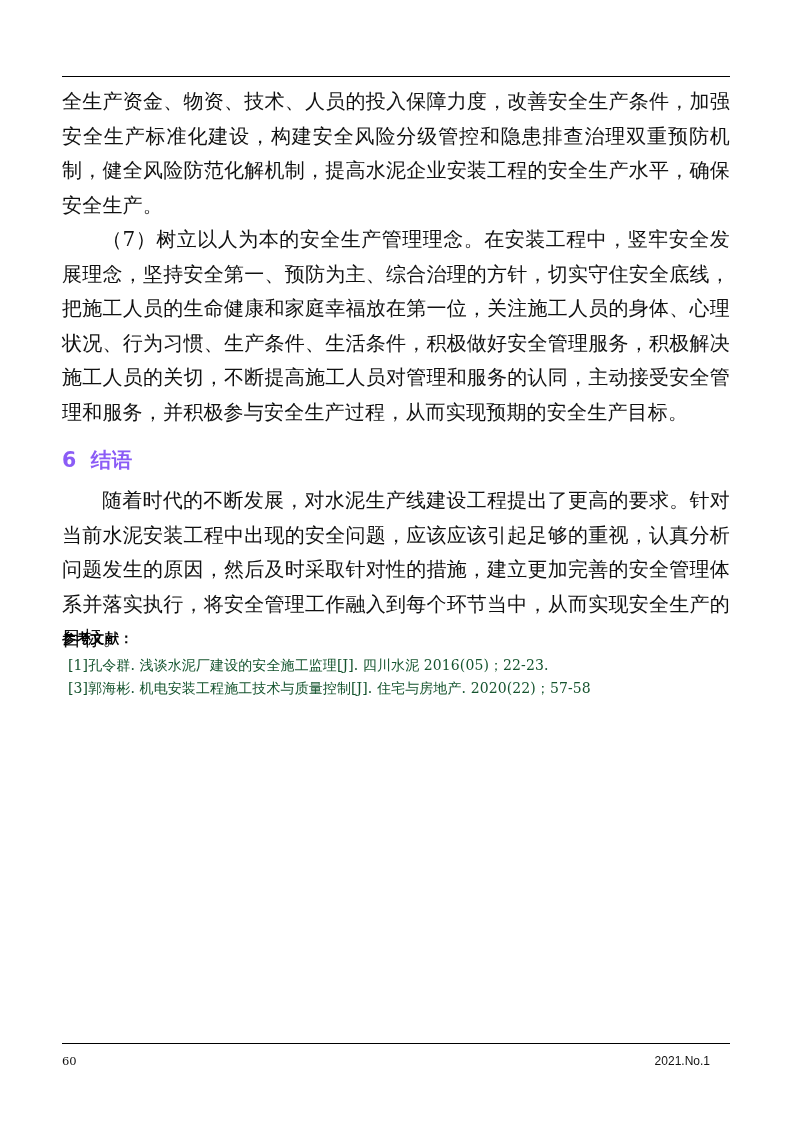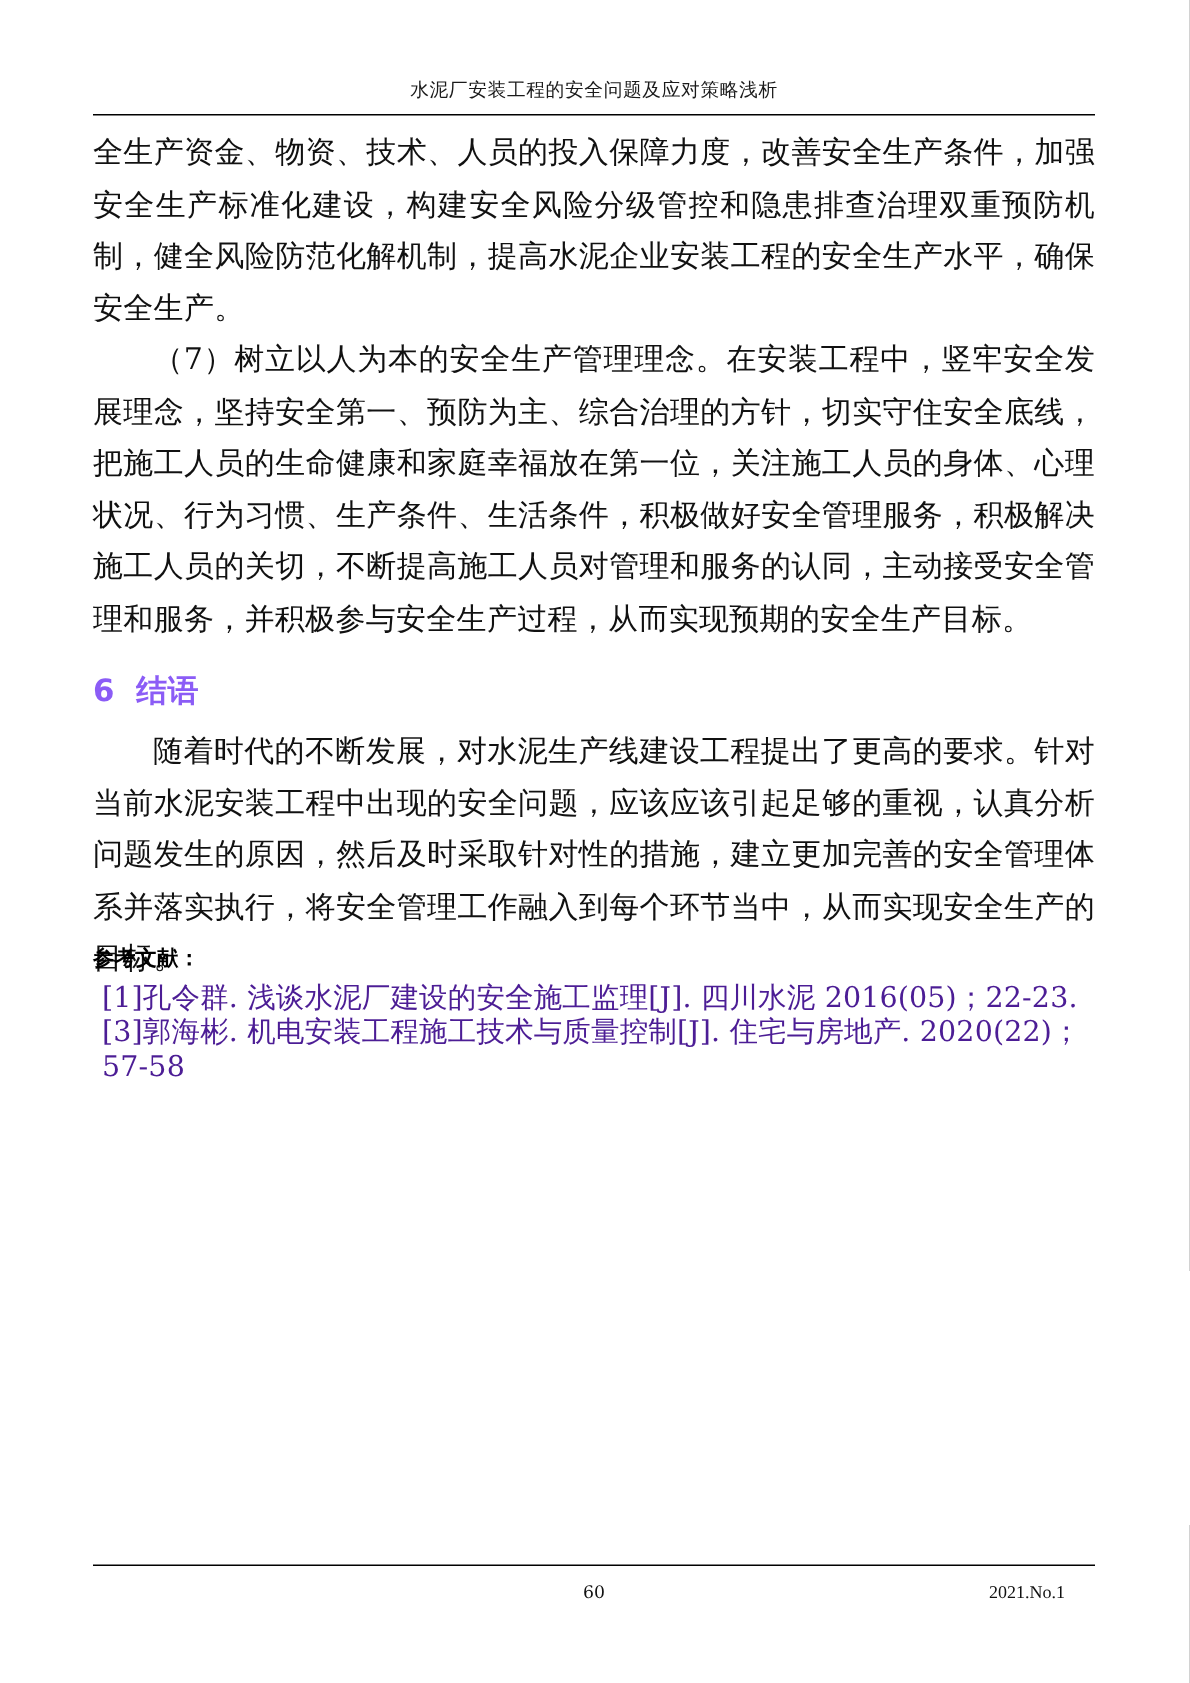--- a/index.html
+++ b/index.html
@@ -86,23 +86,23 @@
   }
   .refs-title {
     font-size: 14px;
     font-weight: bold;
     color: #000;
     font-family: "DejaVu Sans", sans-serif;
     margin-bottom: 6px;
     letter-spacing: 0.3px;
   }
   .ref-item {
-    font-size: 19px;
+    font-size: 14px;
     line-height: 23px;
-    color: #4c1d95;
+    color: #14532d;
     font-family: "DejaVu Serif", serif;
     padding-left: 6px;
     letter-spacing: 0.1px;
   }
   
   .footer-rule {
     position: absolute;
     left: 0;
     bottom: 78px;
     width: 668px;
@@ -112,41 +112,39 @@
     position: absolute;
     left: 0;
     bottom: 48px;
     width: 668px;
     height: 20px;
   }
   .footer .pageno {
     position: absolute;
     left: 0;
     width: 668px;
-    text-align: center;
     font-size: 11.5px;
     color: #111;
     font-family: "DejaVu Serif", serif;
   }
   .footer .issue {
     position: absolute;
     right: 20px;
     top: 0;
     font-size: 12px;
     color: #111;
-    font-family: Liberation Serif, serif;
+    font-family: Liberation Sans, sans-serif;
   }
 </style>
 </head>
 <body>
 
 <div class="page">
   <div class="content">
 
-    <div class="header">水泥厂安装工程的安全问题及应对策略浅析</div>
     <div class="header-rule"></div>
 
     <div class="body-block">
       <p class="para">全生产资金、物资、技术、人员的投入保障力度，改善安全生产条件，加强安全生产标准化建设，构建安全风险分级管控和隐患排查治理双重预防机制，健全风险防范化解机制，提高水泥企业安装工程的安全生产水平，确保安全生产。</p>
       <p class="para indent">（7）树立以人为本的安全生产管理理念。在安装工程中，竖牢安全发展理念，坚持安全第一、预防为主、综合治理的方针，切实守住安全底线，把施工人员的生命健康和家庭幸福放在第一位，关注施工人员的身体、心理状况、行为习惯、生产条件、生活条件，积极做好安全管理服务，积极解决施工人员的关切，不断提高施工人员对管理和服务的认同，主动接受安全管理和服务，并积极参与安全生产过程，从而实现预期的安全生产目标。</p>
 
       <h2 class="section">
         <span class="num">6</span><span>结语</span>
       </h2>
 

